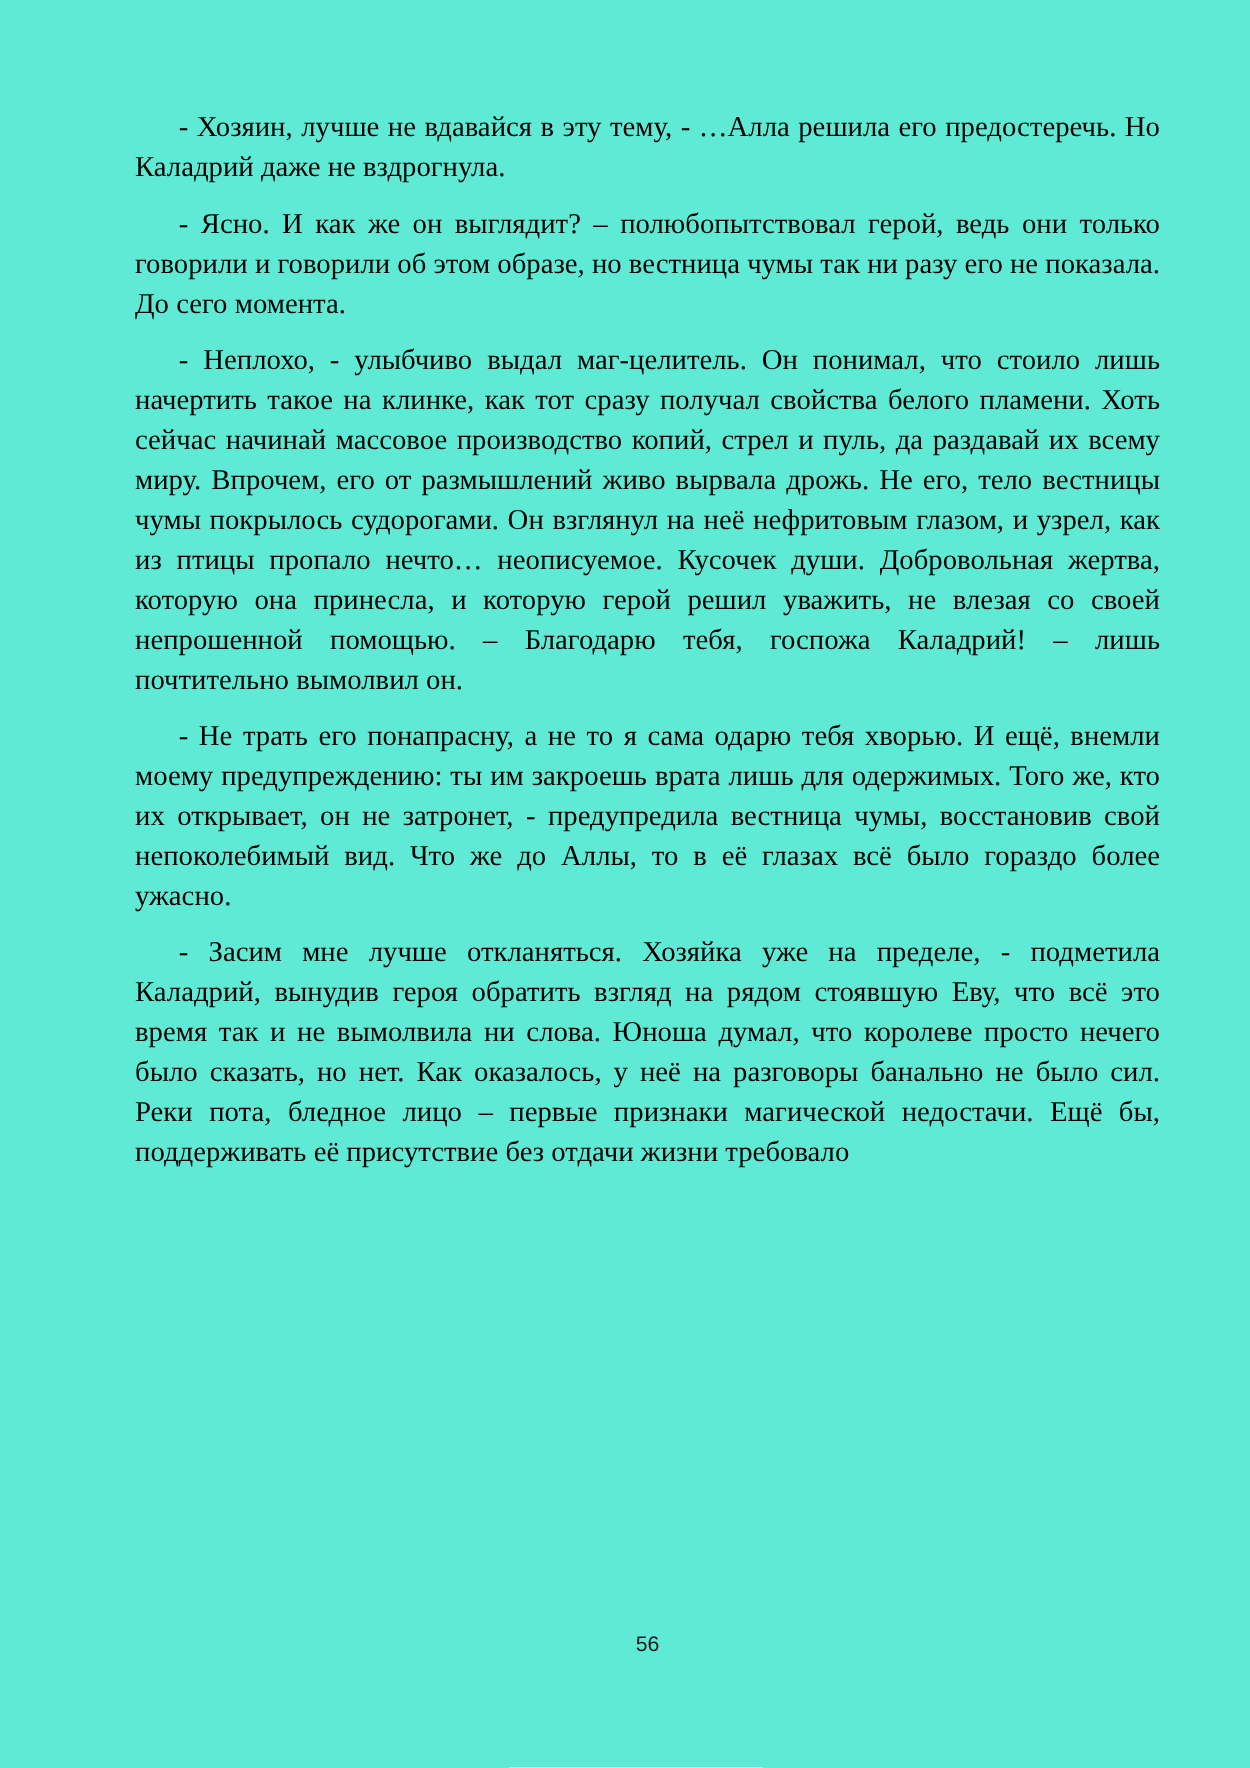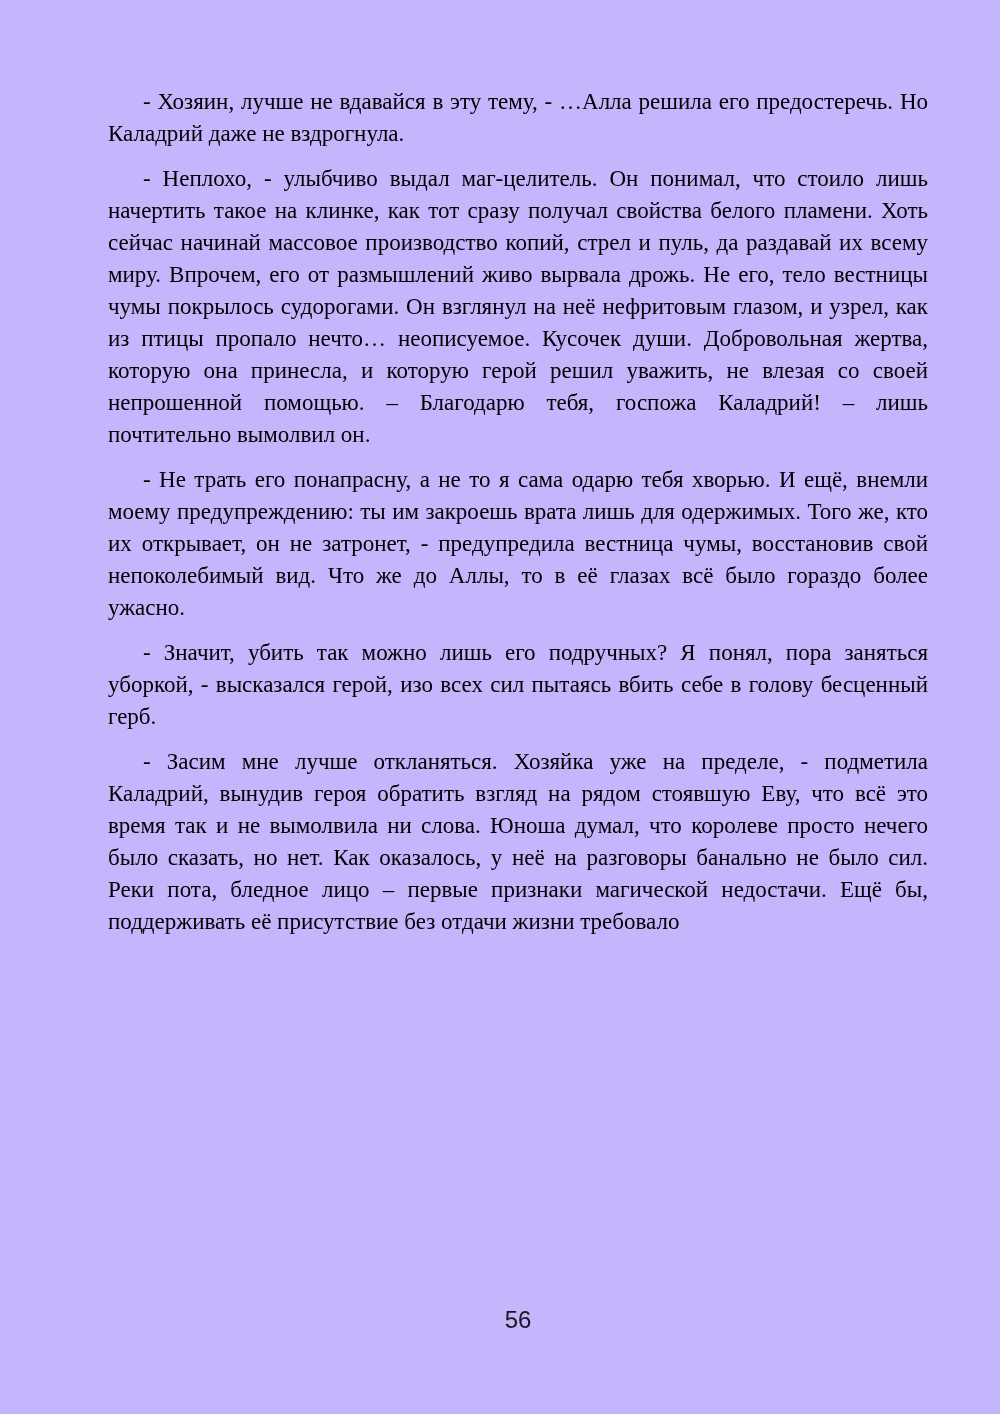--- a/index.html
+++ b/index.html
@@ -4,21 +4,21 @@
 <style>
   html, body {
     margin: 0;
     padding: 0;
     background: #ffffff;
   }
   .page {
     position: relative;
     width: 1000px;
     height: 1414px;
-    background: #c4b5fd;
+    background: #5eead4;
     color: #000000;
     font-family: "Liberation Serif", "DejaVu Serif", serif;
     overflow: hidden;
   }
   .content {
     position: absolute;
     left: 108px;
     top: 86px;
     width: 820px;
     font-size: 23px;
@@ -31,31 +31,31 @@
   }
   .page-footer {
     position: absolute;
     left: 108px;
     top: 1306px;
     width: 820px;
     text-align: center;
   }
   .page-number {
     font-family: "Liberation Sans", "DejaVu Sans", sans-serif;
-    font-size: 24px;
+    font-size: 17px;
     color: #1a1a1a;
   }
 </style>
 </head>
 <body>
 
 <div class="page">
   <div class="content">
     <p>- Хозяин, лучше не вдавайся в эту тему, - …Алла решила его предостеречь. Но Каладрий даже не вздрогнула.</p>
+    <p>- Ясно. И как же он выглядит? – полюбопытствовал герой, ведь они только говорили и говорили об этом образе, но вестница чумы так ни разу его не показала. До сего момента.</p>
     <p>- Неплохо, - улыбчиво выдал маг-целитель. Он понимал, что стоило лишь начертить такое на клинке, как тот сразу получал свойства белого пламени. Хоть сейчас начинай массовое производство копий, стрел и пуль, да раздавай их всему миру. Впрочем, его от размышлений живо вырвала дрожь. Не его, тело вестницы чумы покрылось судорогами. Он взглянул на неё нефритовым глазом, и узрел, как из птицы пропало нечто… неописуемое. Кусочек души. Добровольная жертва, которую она принесла, и которую герой решил уважить, не влезая со своей непрошенной помощью. – Благодарю тебя, госпожа Каладрий! – лишь почтительно вымолвил он.</p>
     <p>- Не трать его понапрасну, а не то я сама одарю тебя хворью. И ещё, внемли моему предупреждению: ты им закроешь врата лишь для одержимых. Того же, кто их открывает, он не затронет, - предупредила вестница чумы, восстановив свой непоколебимый вид. Что же до Аллы, то в её глазах всё было гораздо более ужасно.</p>
-    <p>- Значит, убить так можно лишь его подручных? Я понял, пора заняться уборкой, - высказался герой, изо всех сил пытаясь вбить себе в голову бесценный герб.</p>
     <p>- Засим мне лучше откланяться. Хозяйка уже на пределе, - подметила Каладрий, вынудив героя обратить взгляд на рядом стоявшую Еву, что всё это время так и не вымолвила ни слова. Юноша думал, что королеве просто нечего было сказать, но нет. Как оказалось, у неё на разговоры банально не было сил. Реки пота, бледное лицо – первые признаки магической недостачи. Ещё бы, поддерживать её присутствие без отдачи жизни требовало</p>
   </div>
   <div class="page-footer">
     <span class="page-number">56</span>
   </div>
 </div>
 
 </body></html>

